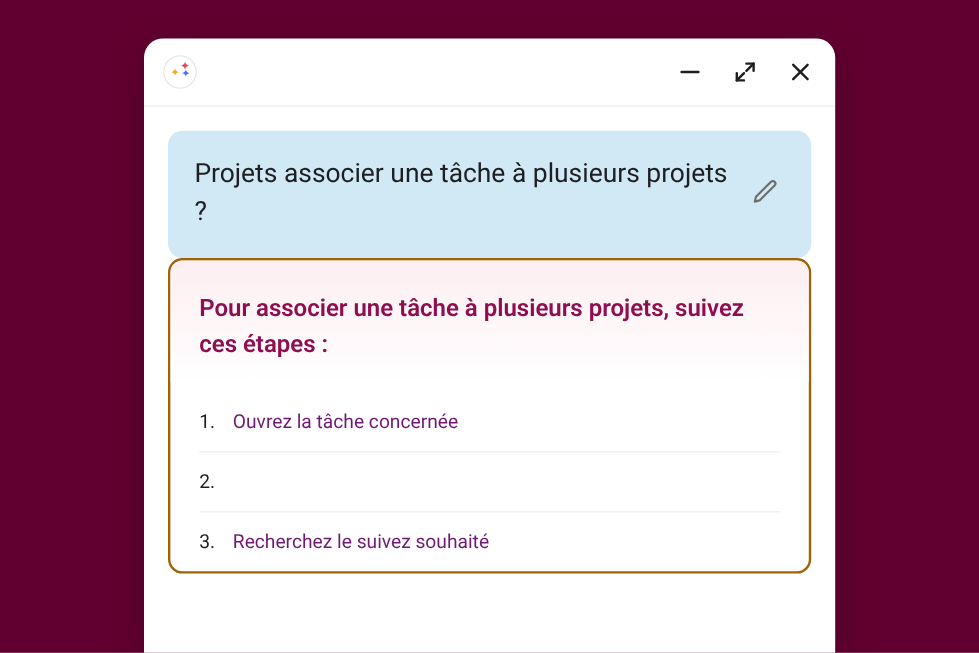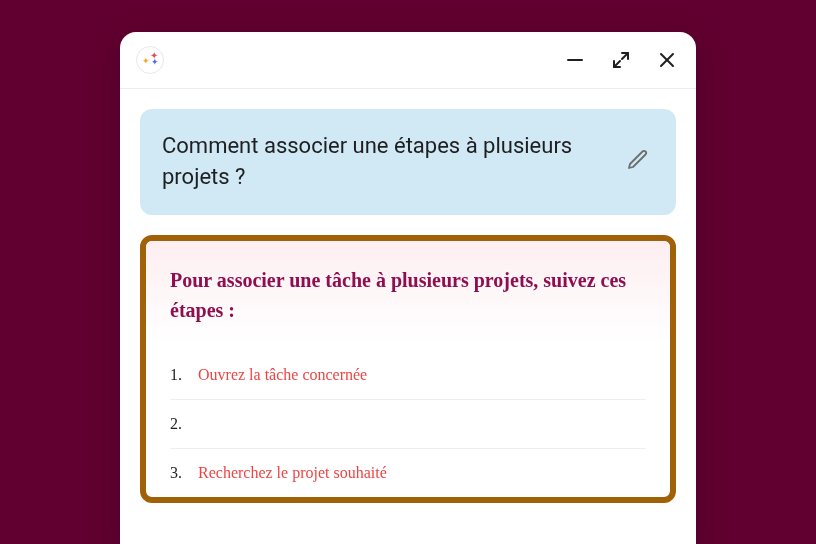--- a/index.html
+++ b/index.html
@@ -93,25 +93,23 @@
       font-weight: 400;
       flex: 1;
     }
     .edit-btn {
       color: #6d6e6f;
       cursor: pointer;
       flex-shrink: 0;
       padding: 4px;
     }
     .answer-card {
-      margin-top: 20px;
-      border: 6px solid #a16207;
+      border: 2px solid #a16207;
       border-radius: 12px;
       overflow: hidden;
-      font-family: Liberation Serif, serif;
     }
     .answer-header {
       background: linear-gradient(180deg, #fdeef1 0%, #ffffff 100%);
       padding: 24px 24px 18px 24px;
     }
     .answer-title {
       color: #8f0e4f;
       font-size: 20px;
       font-weight: 600;
       line-height: 1.5;
@@ -128,21 +126,21 @@
     }
     .step:last-child {
       border-bottom: none;
     }
     .step-num {
       color: #1e1f21;
       font-size: 16px;
       min-width: 18px;
     }
     .step-text {
-      color: #ef4444;
+      color: #701a75;
       font-size: 16px;
     }
   </style>
 </head>
 <body>
 
 <div class="panel">
   <div class="titlebar">
     <div class="titlebar-left">
       <div class="logo-circle">
@@ -171,21 +169,21 @@
         <svg width="18" height="18" viewBox="0 0 18 18">
           <line x1="3" y1="3" x2="15" y2="15" stroke="currentColor" stroke-width="2" stroke-linecap="round"></line>
           <line x1="15" y1="3" x2="3" y2="15" stroke="currentColor" stroke-width="2" stroke-linecap="round"></line>
         </svg>
       </div>
     </div>
   </div>
 
   <div class="content">
     <div class="question-card">
-      <div class="question-text">Comment associer une étapes à plusieurs projets ?</div>
+      <div class="question-text">Projets associer une tâche à plusieurs projets ?</div>
       <div class="edit-btn">
         <svg width="24" height="24" viewBox="0 0 24 24">
           <path d="M16.5 3.5 C17.3 2.7 18.7 2.7 19.5 3.5 C20.3 4.3 20.3 5.7 19.5 6.5 L7 19 L3 20 L4 16 L16.5 3.5 Z" stroke="currentColor" stroke-width="1.8" fill="none" stroke-linecap="round" stroke-linejoin="round"></path>
         </svg>
       </div>
     </div>
 
     <div class="answer-card">
       <div class="answer-header">
         <div class="answer-title">Pour associer une tâche à plusieurs projets, suivez ces étapes :</div>
@@ -193,18 +191,18 @@
       <ol class="steps">
         <li class="step">
           <span class="step-num">1.</span>
           <span class="step-text">Ouvrez la tâche concernée</span>
         </li>
         <li class="step">
           <span class="step-num">2.</span>
         </li>
         <li class="step">
           <span class="step-num">3.</span>
-          <span class="step-text">Recherchez le projet souhaité</span>
+          <span class="step-text">Recherchez le suivez souhaité</span>
         </li>
       </ol>
     </div>
   </div>
 </div>
 
 </body></html>

